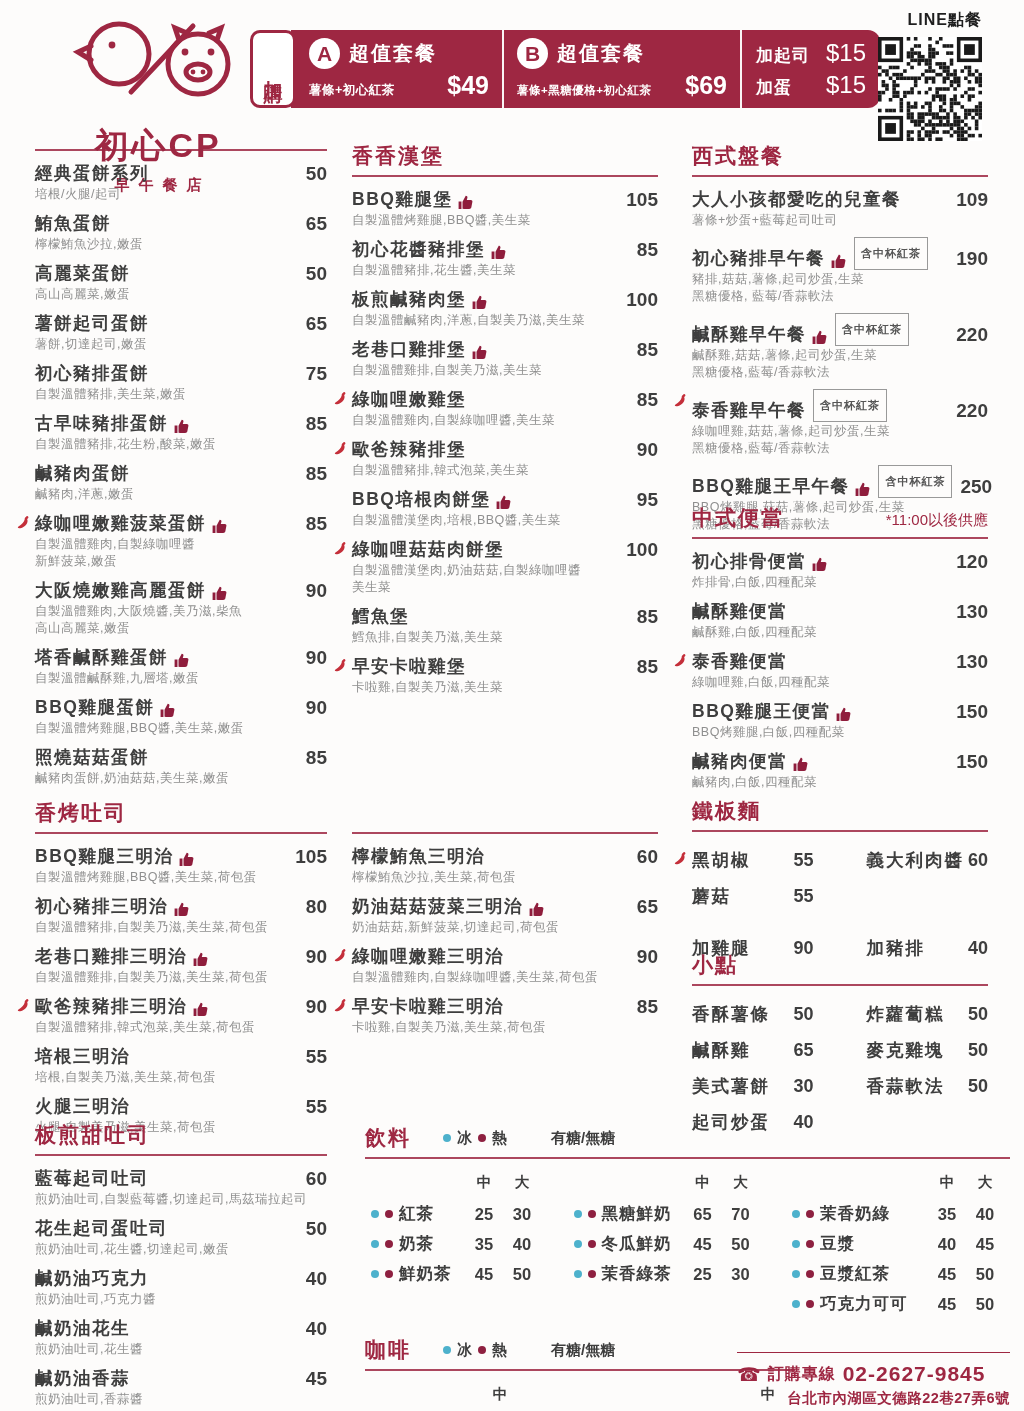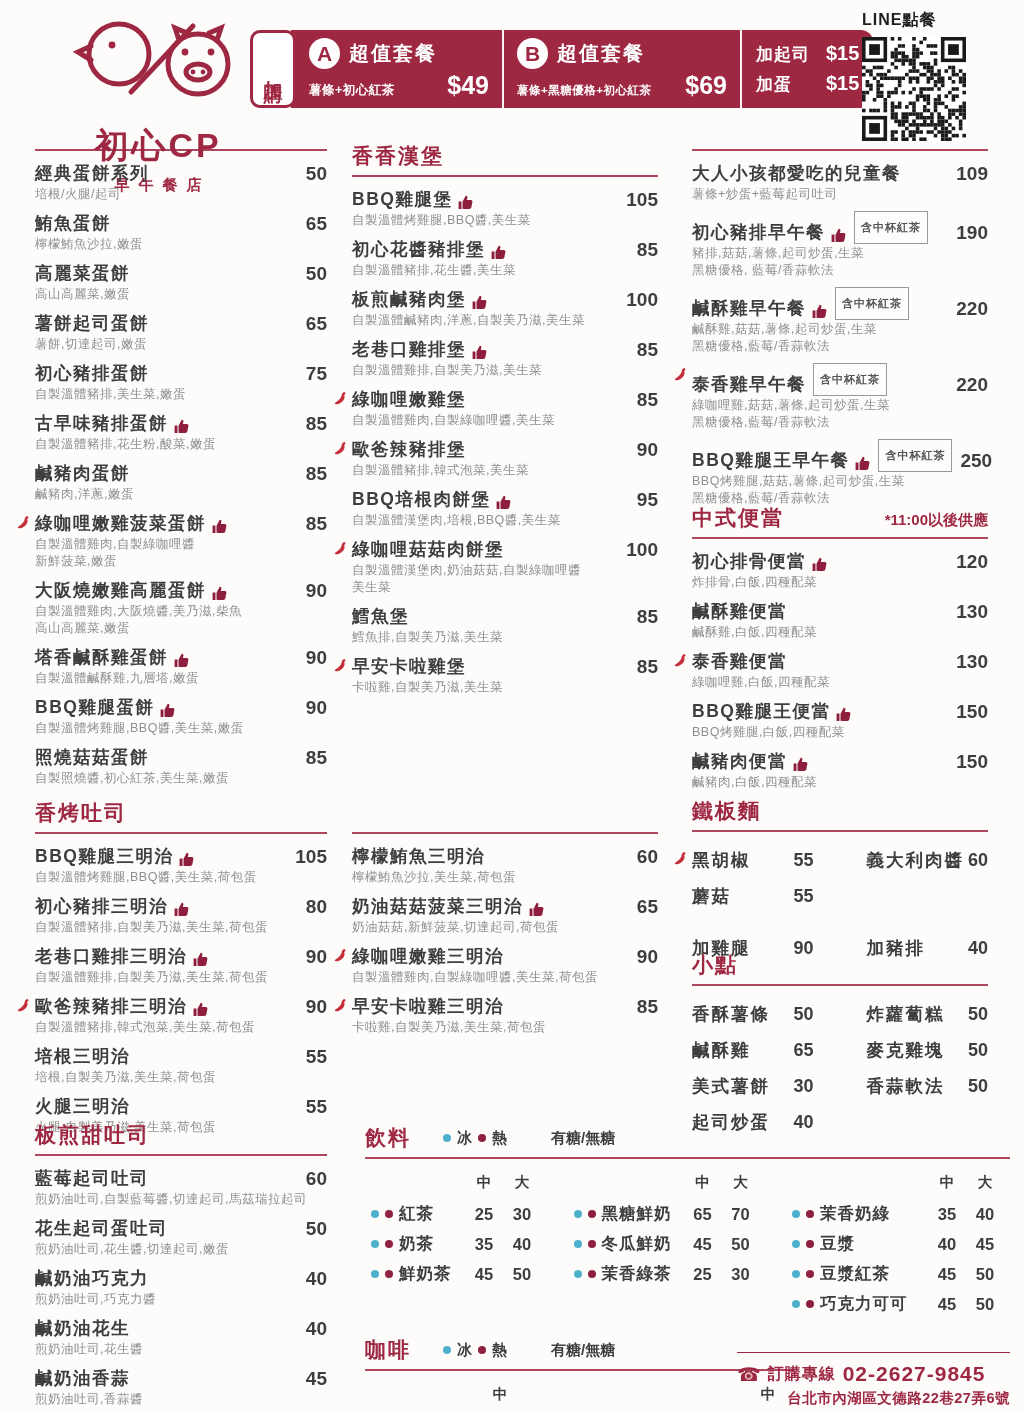--- a/index.html
+++ b/index.html
@@ -26,31 +26,31 @@
   .combo-top{display:flex;align-items:center;gap:9px}
   .combo-badge{flex:0 0 auto;width:31px;height:31px;border-radius:50%;background:#fff;color:var(--maroon);
     font-weight:bold;font-size:21px;display:flex;align-items:center;justify-content:center}
   .combo-title{font-size:20px;font-weight:bold;letter-spacing:2px}
   .combo-bottom{display:flex;align-items:baseline}
   .combo-desc{font-size:12.5px;font-weight:bold;letter-spacing:.5px}
   .combo-price{font-size:25px;font-weight:bold;margin-left:auto;padding-left:8px}
   .extras{display:flex;flex-direction:column;justify-content:space-evenly;padding:6px 14px;min-width:126px}
   .extra-row{display:flex;align-items:baseline}
   .extra-label{font-size:17px;font-weight:bold;letter-spacing:1px}
-  .extra-price{margin-left:auto;font-size:20px;font-weight:bold;padding-left:16px}
-
-  .line-wrap{position:absolute;left:862px;top:10px;width:120px;text-align:left}
+  .extra-price{margin-left:auto;font-size:24px;font-weight:normal;padding-left:16px}
+
+  .line-wrap{position:absolute;left:862px;top:10px;width:120px;text-align:right}
   .line-label{font-size:16px;font-weight:bold;color:#1e1e1e;letter-spacing:1px}
   .qr{margin-top:6px;background:#fff}
 
   
   .sec{position:absolute}
   .sec-title-row{display:flex;align-items:baseline}
   .sec-title{font-size:21px;font-weight:bold;color:var(--maroon);letter-spacing:2px;line-height:26px;min-height:26px}
-  .sec-note{margin-left:auto;font-size:15px;font-weight:bold;color:var(--maroon)}
+  .sec-note{margin-left:auto;font-size:15px;font-weight:normal;color:var(--maroon)}
   .sec-divider{border:none;border-top:2px solid rgba(158,39,66,.85);margin:6px 0 10px}
 
   .item{position:relative;margin-bottom:9px}
   .item-row{display:flex;align-items:flex-end}
   .item-name{font-size:17.5px;font-weight:bold;color:var(--ink);letter-spacing:1.5px;line-height:24px;white-space:nowrap}
   .thumb{margin-left:5px;display:inline-flex}
   .thumb svg{width:17px;height:17px}
   .badge{margin-left:7px;font-size:11px;color:#555;border:1.5px solid #999;border-radius:0;padding:8px 6px;
     white-space:nowrap;font-weight:bold;letter-spacing:1px}
   .item-price{margin-left:auto;font-size:19px;font-weight:bold;color:var(--ink);padding-left:8px}
@@ -624,21 +624,21 @@
 
   </div>
 
   <div class="item">
 
     <div class="item-row">
       <span class="item-name">照燒菇菇蛋餅</span>
 
       <span class="item-price">85</span>
     </div>
-    <div class="item-desc">自製照燒醬,初心紅茶,美生菜,嫩蛋</div>
+    <div class="item-desc">鹹豬肉蛋餅,奶油菇菇,美生菜,嫩蛋</div>
 
   </div>
 </div>
   </div>
 
   <div class="sec" style="left:35px;top:800px;width:292px">
     <div class="sec-title-row">
         <span class="sec-title">香烤吐司</span>
       </div>
     <hr class="sec-divider">
@@ -1016,20 +1016,23 @@
 
       <span class="item-price">85</span>
     </div>
     <div class="item-desc">卡啦雞,自製美乃滋,美生菜,荷包蛋</div>
 
   </div>
 </div>
   </div>
 
   <div class="sec" style="left:692px;top:143px;width:296px">
+    <div class="sec-title-row">
+        <span class="sec-title">西式盤餐</span>
+      </div>
     <hr class="sec-divider">
     <div>
   <div class="item">
 
     <div class="item-row">
       <span class="item-name">大人小孩都愛吃的兒童餐</span>
 
       <span class="item-price">109</span>
     </div>
     <div class="item-desc">薯條+炒蛋+藍莓起司吐司</div>

